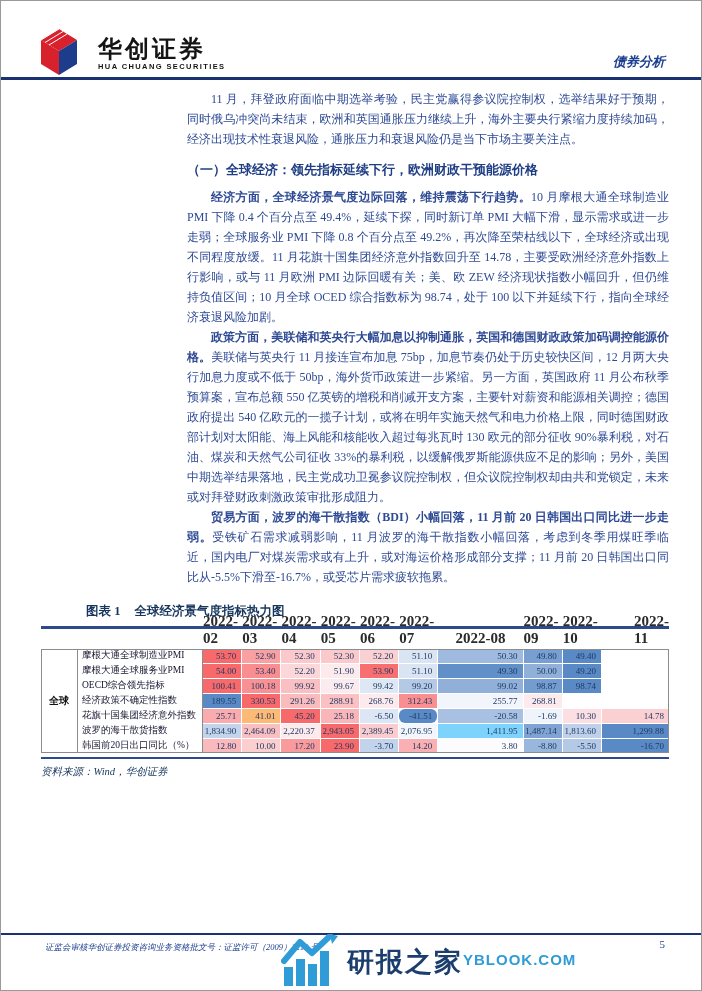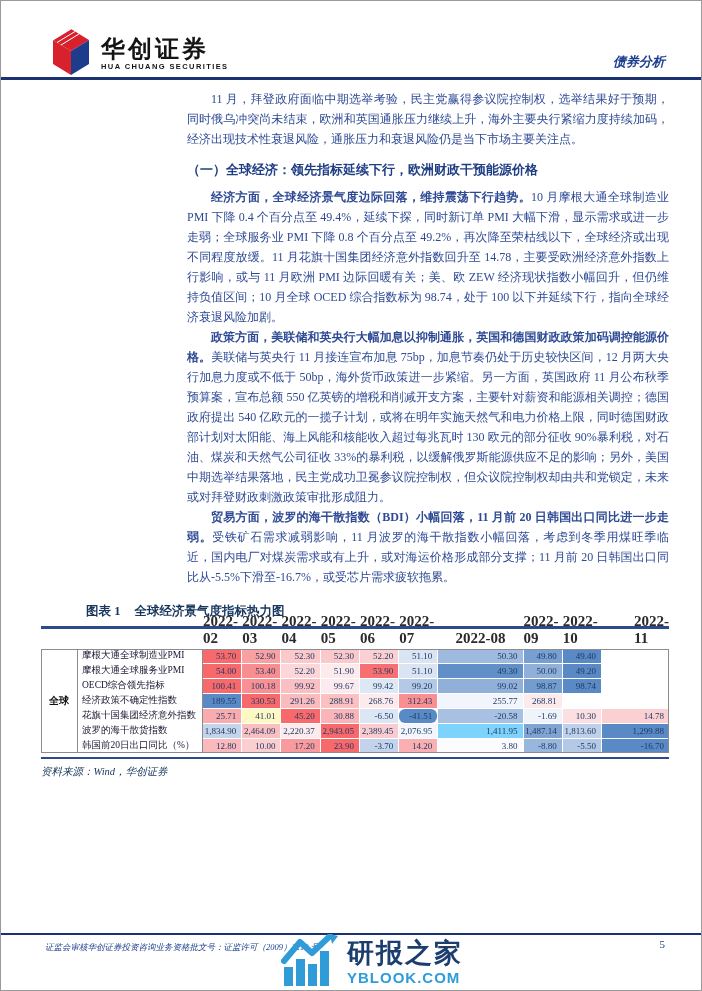--- a/index.html
+++ b/index.html
@@ -4,21 +4,21 @@
 <style>
   * { margin:0; padding:0; box-sizing:border-box; }
   html,body { background:#e8e8e8; }
   body { font-family:"Liberation Serif","DejaVu Serif",serif; }
   .page {
     position:relative; width:702px; height:991px; margin:0 auto;
     background:#ffffff; border:1px solid #9a9a9a; overflow:hidden;
   }
 
   
-  .hdr-logo { position:absolute; left:44px; top:24px; display:flex; align-items:center; gap:8px; }
+  .hdr-logo { position:absolute; left:32px; top:24px; display:flex; align-items:center; gap:17px; }
   .brand-txt { display:flex; flex-direction:column; }
   .brand-cn { font-family:"Liberation Sans","DejaVu Sans",sans-serif; font-size:24px; font-weight:bold; color:#141414; letter-spacing:3px; line-height:26px; }
   .brand-en { font-family:"Liberation Sans","DejaVu Sans",sans-serif; font-size:7.5px; font-weight:bold; color:#141414; letter-spacing:1.4px; }
   .report-type { position:absolute; right:36px; top:52px; font-size:13px; font-weight:bold; font-style:italic; color:#1d3f8f; }
   .hdr-rule { position:absolute; left:0; right:0; top:76px; height:3px; background:#1b3272; }
 
   
   .main { position:absolute; left:186px; top:88px; width:482px; color:#2e4a94; }
   .h1 { font-size:15px; font-weight:bold; color:#1f3e84; padding-left:6px; margin-bottom:12px; }
   .body-para { font-size:12px; line-height:20px; text-align:justify; text-indent:2em; }
@@ -48,21 +48,21 @@
   .hm-v1 { left:36px; } .hm-v2 { left:161px; }
   .fig-source { font-size:10.5px; font-style:italic; margin-top:6px; color:#17365d; }
 
   
   .ftr-rule { position:absolute; left:0; right:0; top:932px; height:2px; background:#1b3272; }
   .compliance { position:absolute; left:44px; top:941px; font-size:8.5px; font-style:italic; color:#1d3f8f; }
   .page-num { position:absolute; right:36px; top:937px; font-size:11px; color:#1d3f8f; }
 
   
   .watermark { position:absolute; left:280px; top:933px; display:flex; align-items:center; gap:8px; background:transparent; }
-  .wm-text { display:flex; flex-direction:column; line-height:1; }
+  .wm-text { display:flex; flex-direction:row; line-height:1; }
   .wm-cn { font-family:"Liberation Sans","DejaVu Sans",sans-serif; font-size:27px; font-weight:bold; color:#1c3e6e; letter-spacing:2px; }
   .wm-en { font-family:"Liberation Sans","DejaVu Sans",sans-serif; font-size:15px; font-weight:bold; color:#2f9cd8; letter-spacing:1px; margin-top:3px; }
 </style>
 </head>
 <body>
 
 <div class="page">
 
   <div class="hdr-logo">
     <span>
@@ -147,23 +147,23 @@
             <div class="hm-cell" style="grid-area: 5 / 5; background: rgb(250, 187, 189);">291.26</div>
             <div class="hm-cell" style="grid-area: 5 / 6; background: rgb(250, 192, 194);">288.91</div>
             <div class="hm-cell" style="grid-area: 5 / 7; background: rgb(252, 234, 237);">268.76</div>
             <div class="hm-cell" style="grid-area: 5 / 8; background: rgb(249, 143, 145);">312.43</div>
             <div class="hm-cell" style="grid-area: 5 / 9; background: rgb(242, 245, 252);">255.77</div>
             <div class="hm-cell" style="grid-area: 5 / 10; background: rgb(252, 234, 237);">268.81</div>
             <div class="hm-cell" style="grid-area: 5 / 11;"></div>
             <div class="hm-cell" style="grid-area: 5 / 12;"></div>
             <div class="hm-label" style="grid-area: 6 / 2;">花旗十国集团经济意外指数</div>
             <div class="hm-cell" style="grid-area: 6 / 3; background: rgb(250, 171, 174);">25.71</div>
-            <div class="hm-cell" style="grid-area: 6 / 4; background: #fef9c3;">41.01</div>
+            <div class="hm-cell" style="grid-area: 6 / 4; background: #fdba74;">41.01</div>
             <div class="hm-cell" style="grid-area: 6 / 5; background: rgb(248, 105, 107);">45.20</div>
-            <div class="hm-cell" style="grid-area: 6 / 6; background: rgb(250, 181, 184);">30.88</div>
+            <div class="hm-cell" style="grid-area: 6 / 6; background: rgb(250, 181, 184);">25.18</div>
             <div class="hm-cell" style="grid-area: 6 / 7; background: rgb(221, 230, 244);">-6.50</div>
             <div class="hm-cell" style="grid-area: 6 / 8; background: rgb(90, 138, 198); border-radius: 6px;">-41.51</div>
             <div class="hm-cell" style="grid-area: 6 / 9; background: rgb(168, 193, 226);">-20.58</div>
             <div class="hm-cell" style="grid-area: 6 / 10; background: rgb(239, 243, 250);">-1.69</div>
             <div class="hm-cell" style="grid-area: 6 / 11; background: rgb(251, 223, 226);">10.30</div>
             <div class="hm-cell" style="grid-area: 6 / 12; background: rgb(251, 208, 211);">14.78</div>
             <div class="hm-label" style="grid-area: 7 / 2;">波罗的海干散货指数</div>
             <div class="hm-cell" style="grid-area: 7 / 3; background: rgb(195, 212, 235);">1,834.90</div>
             <div class="hm-cell" style="grid-area: 7 / 4; background: rgb(250, 191, 193);">2,464.09</div>
             <div class="hm-cell" style="grid-area: 7 / 5; background: rgb(252, 234, 237);">2,220.37</div>

